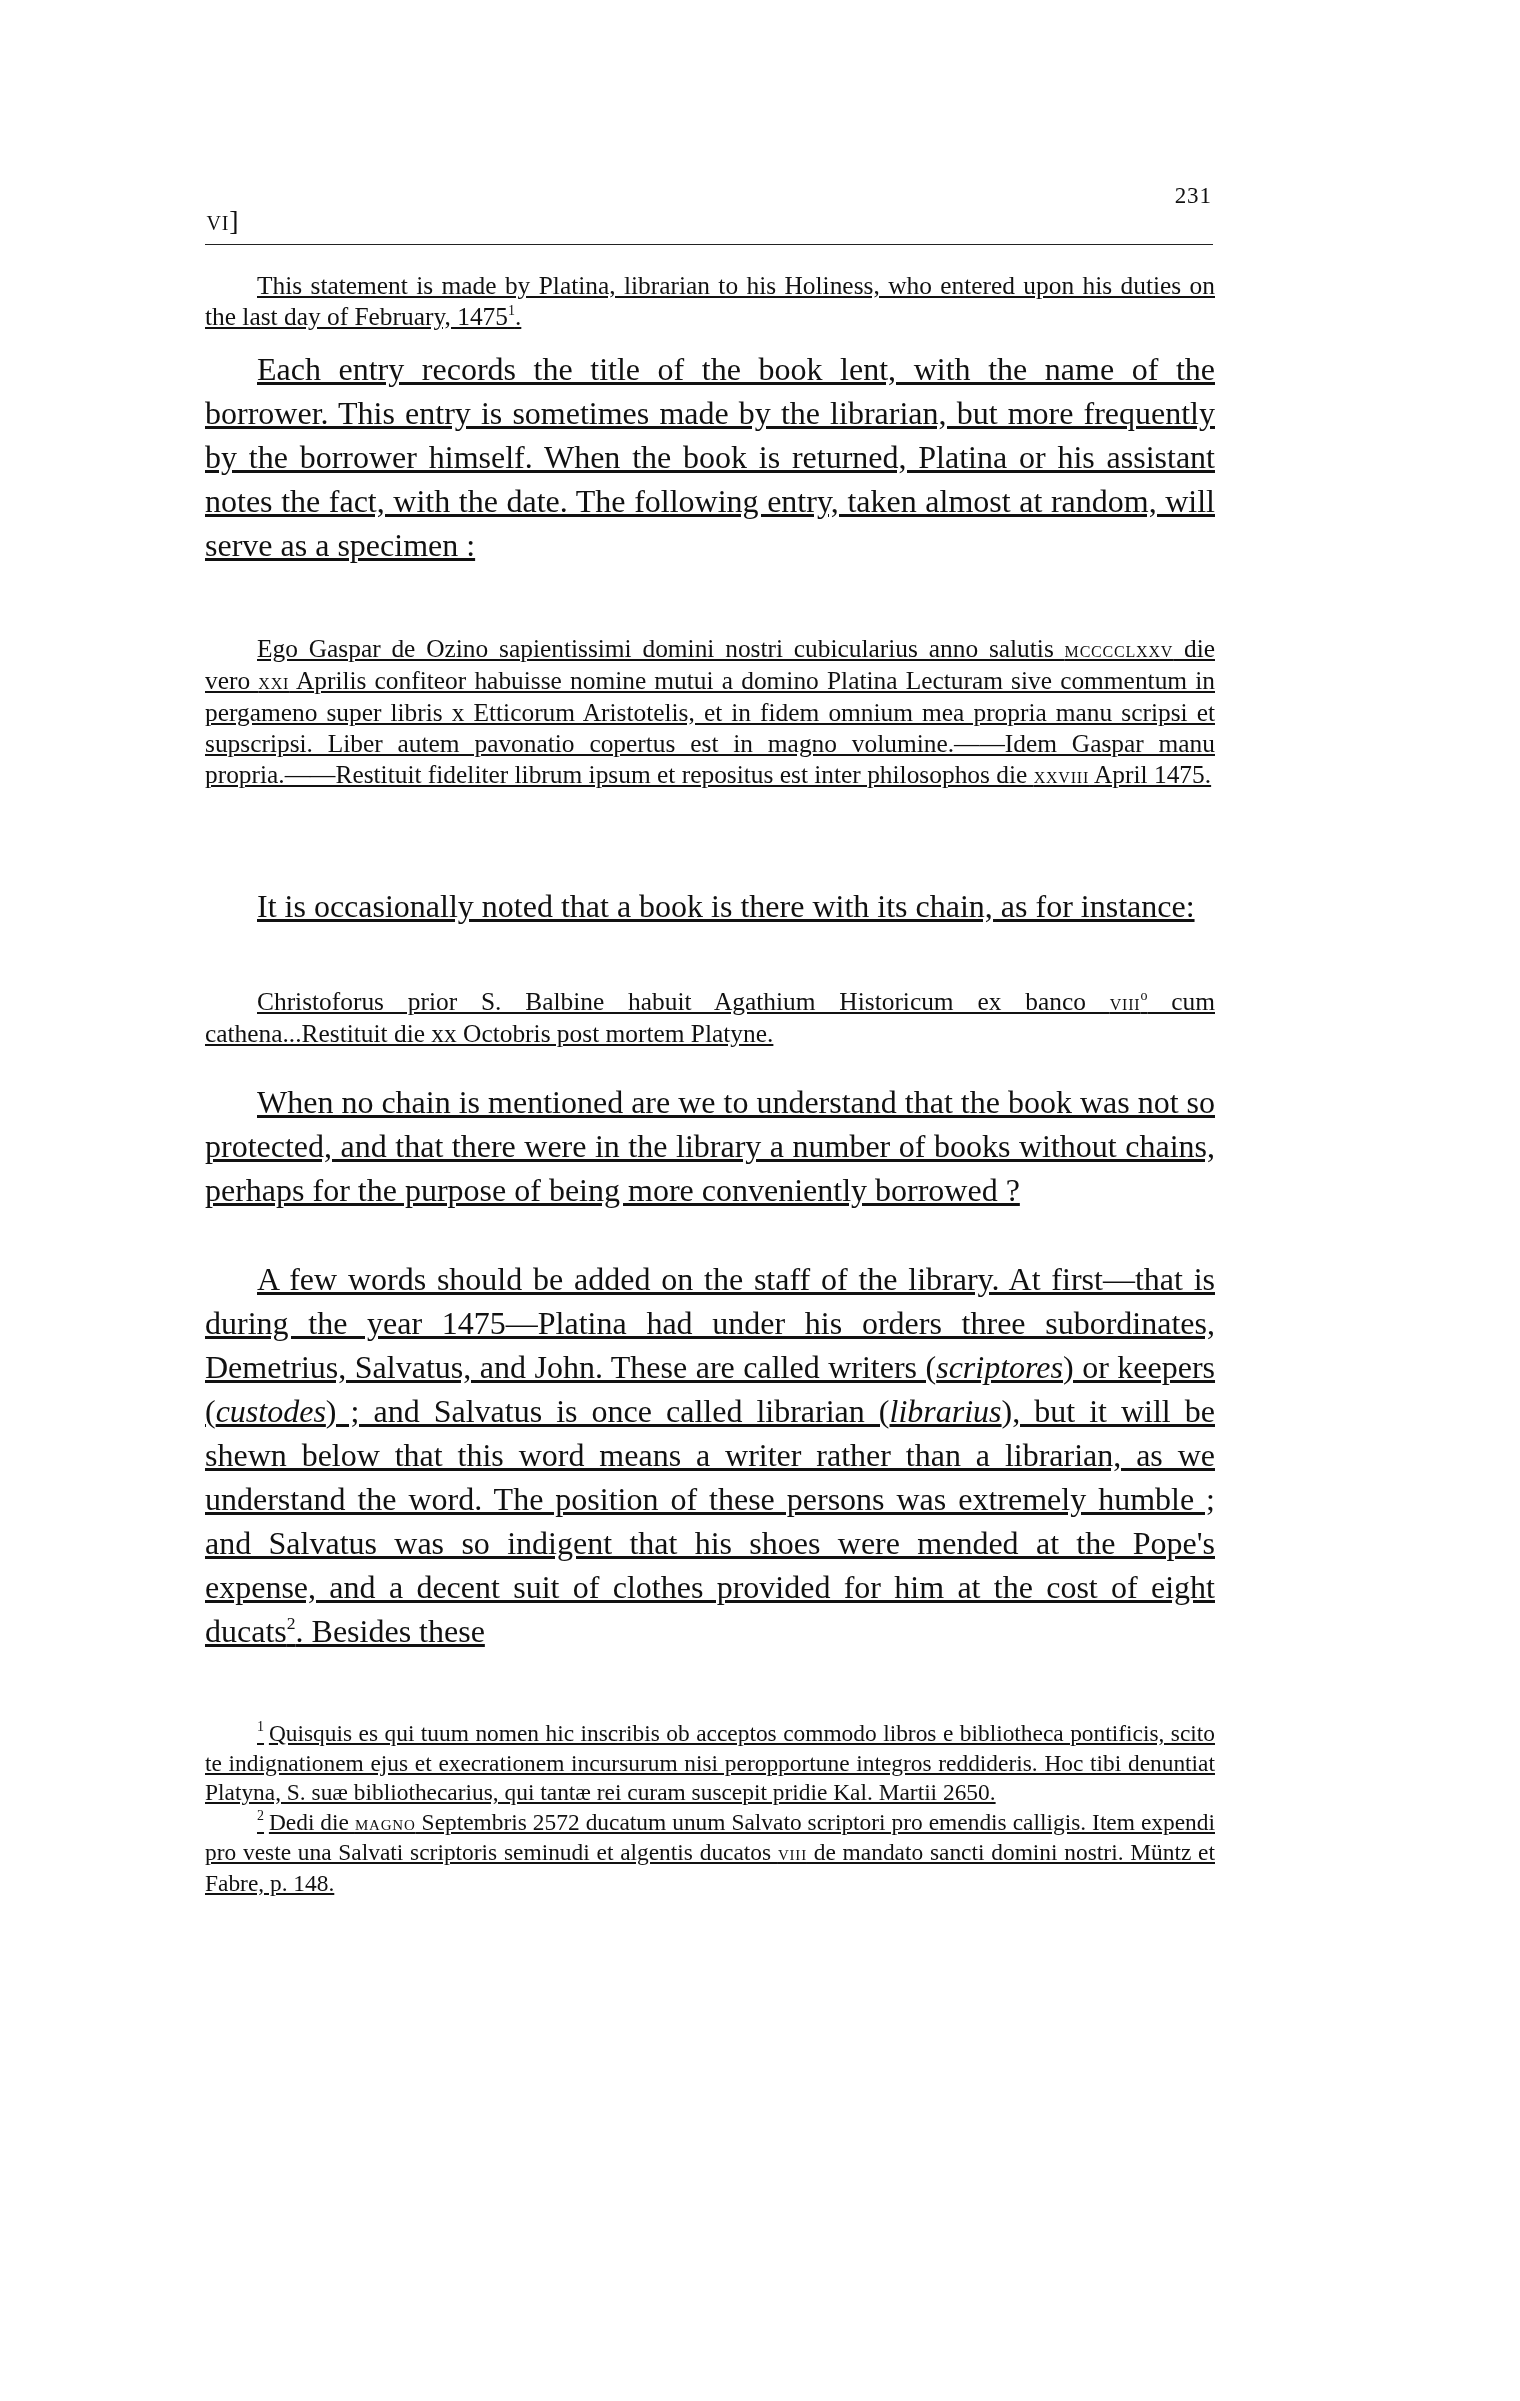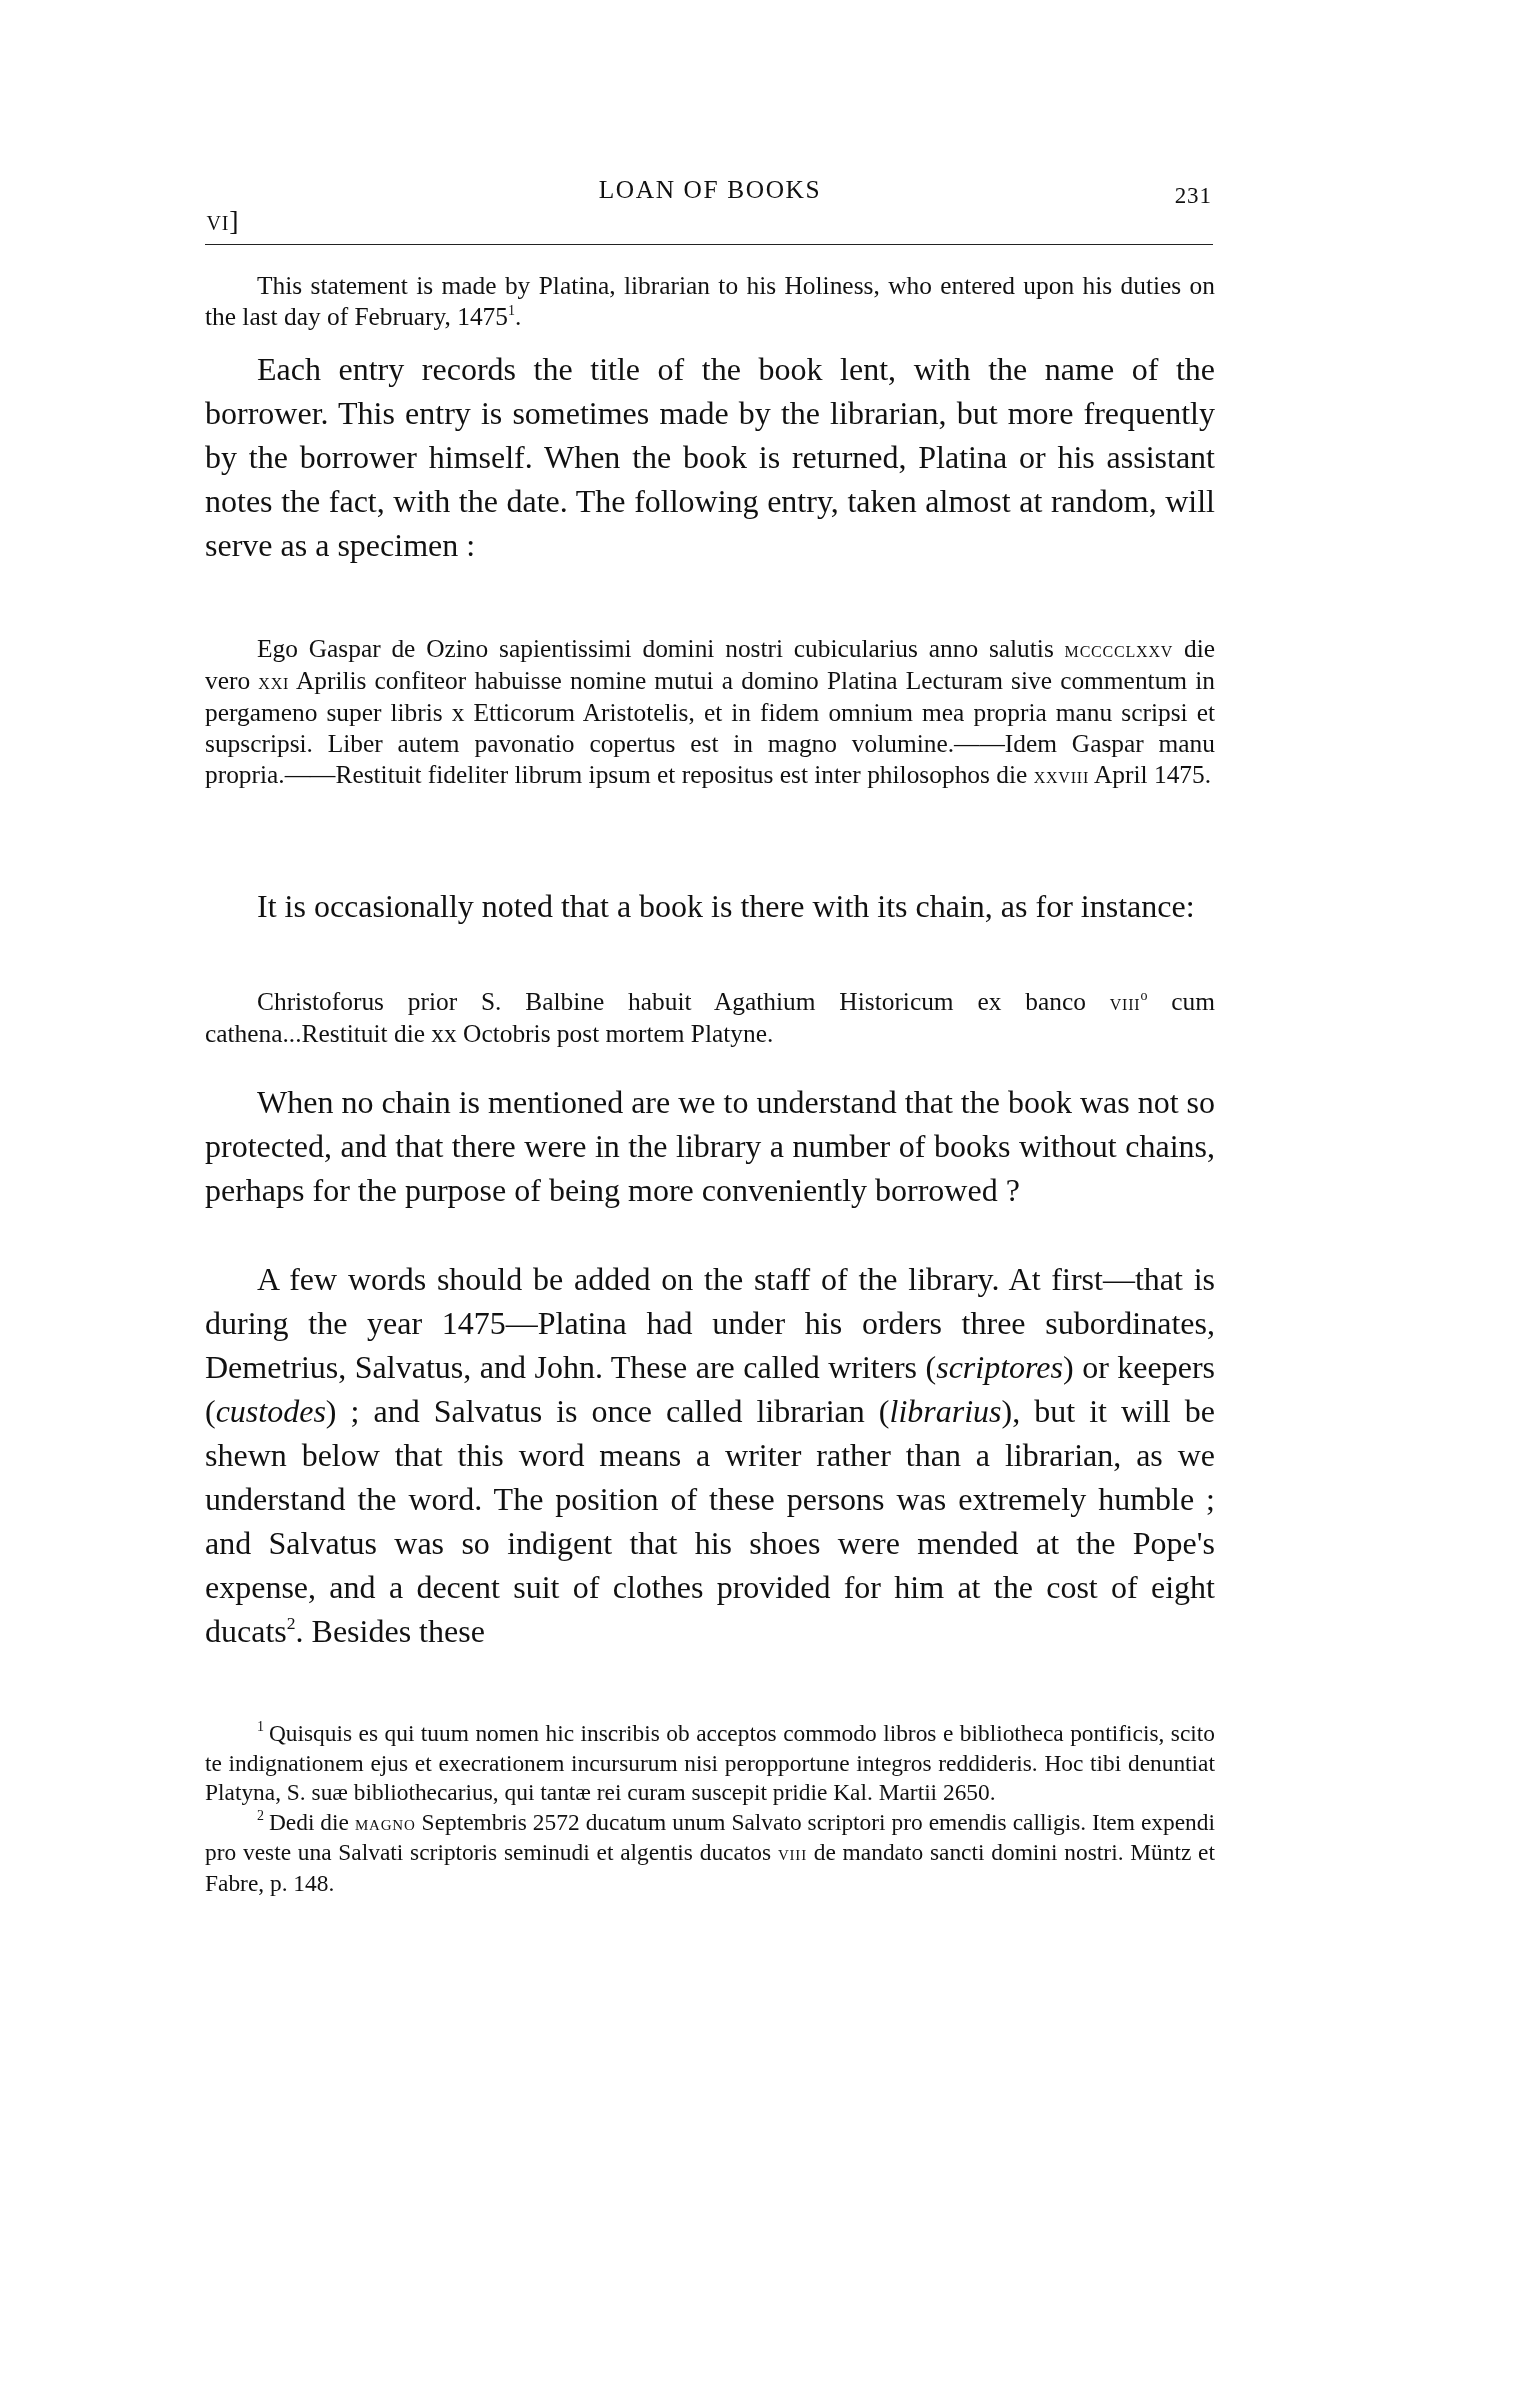--- a/index.html
+++ b/index.html
@@ -7,36 +7,35 @@
          font-family: "Liberation Serif", "DejaVu Serif", serif; color: #111111; }
   .page { position: absolute; left: 205px; top: 0; width: 1010px; }
   .running-head { position: absolute; top: 175px; left: 0; width: 1010px; height: 41px;
                   font-size: 28px; letter-spacing: 0.8px; }
   .rh-left { position: absolute; left: 1.6px; top: 0; font-variant: small-caps; margin-top: 30px; }
   .rh-center { position: absolute; left: 0; right: 0; text-align: center; top: 0;
                letter-spacing: 1.6px; font-size: 25.4px; }
   .rh-right { position: absolute; right: 3.3px; top: 8px; font-size: 23px; margin-left: 40px; }
   .rule { position: absolute; top: 244px; left: 0; width: 1008px; height: 0;
           border-top: 1.6px solid #222; }
-  .text-block { position: absolute; left: 0; width: 1010px; text-align: justify; }
+  .text-block { position: absolute; left: 0; width: 1010px; text-align: justify; text-decoration: underline; }
   .small { font-size: 25.4px; line-height: 31px; }
   .main { font-size: 32px; line-height: 44px; }
   .indent { text-indent: 52px; }
   .sc { font-variant: small-caps; font-size: 0.9em; letter-spacing: 0.8px; }
   sup { font-size: 0.55em; vertical-align: 0.75em; line-height: 0; }
   .fn-mark { font-size: 0.6em; vertical-align: 0.7em; line-height: 0; margin-right: 4.9px; }
 </style>
 </head>
 <body>
 
 <div class="page">
 
   <div class="running-head">
     <span class="rh-left">vi]</span>
-    <span class="rh-center">LOAN OF BOOKS</span>
     <span class="rh-right">231</span>
   </div>
 
   <div class="rule"></div>
 
   <p class="text-block small indent" style="top:270px; margin:0;"><span>This statement is made by Platina, librarian to his Holiness, who entered upon his duties on the last day of February, 1475</span><sup>1</sup><span>.</span></p>
 
   <p class="text-block main indent" style="top:347px; margin:0;">Each entry records the title of the book lent, with the name of the borrower. This entry is sometimes made by the librarian, but more frequently by the borrower himself. When the book is returned, Platina or his assistant notes the fact, with the date. The following entry, taken almost at random, will serve as a specimen :</p>
 
   <p class="text-block small indent" style="top:633px; margin:0;"><span>Ego Gaspar de Ozino sapientissimi domini nostri cubicularius anno salutis </span><span class="sc">mcccclxxv</span><span> die vero </span><span class="sc">xxi</span><span> Aprilis confiteor habuisse nomine mutui a domino Platina Lecturam sive commentum in pergameno super libris x Etticorum Aristotelis, et in fidem omnium mea propria manu scripsi et supscripsi. Liber autem pavonatio copertus est in magno volumine.——Idem Gaspar manu propria.——Restituit fideliter librum ipsum et repositus est inter philosophos die </span><span class="sc">xxviii</span><span> April 1475.</span></p>

